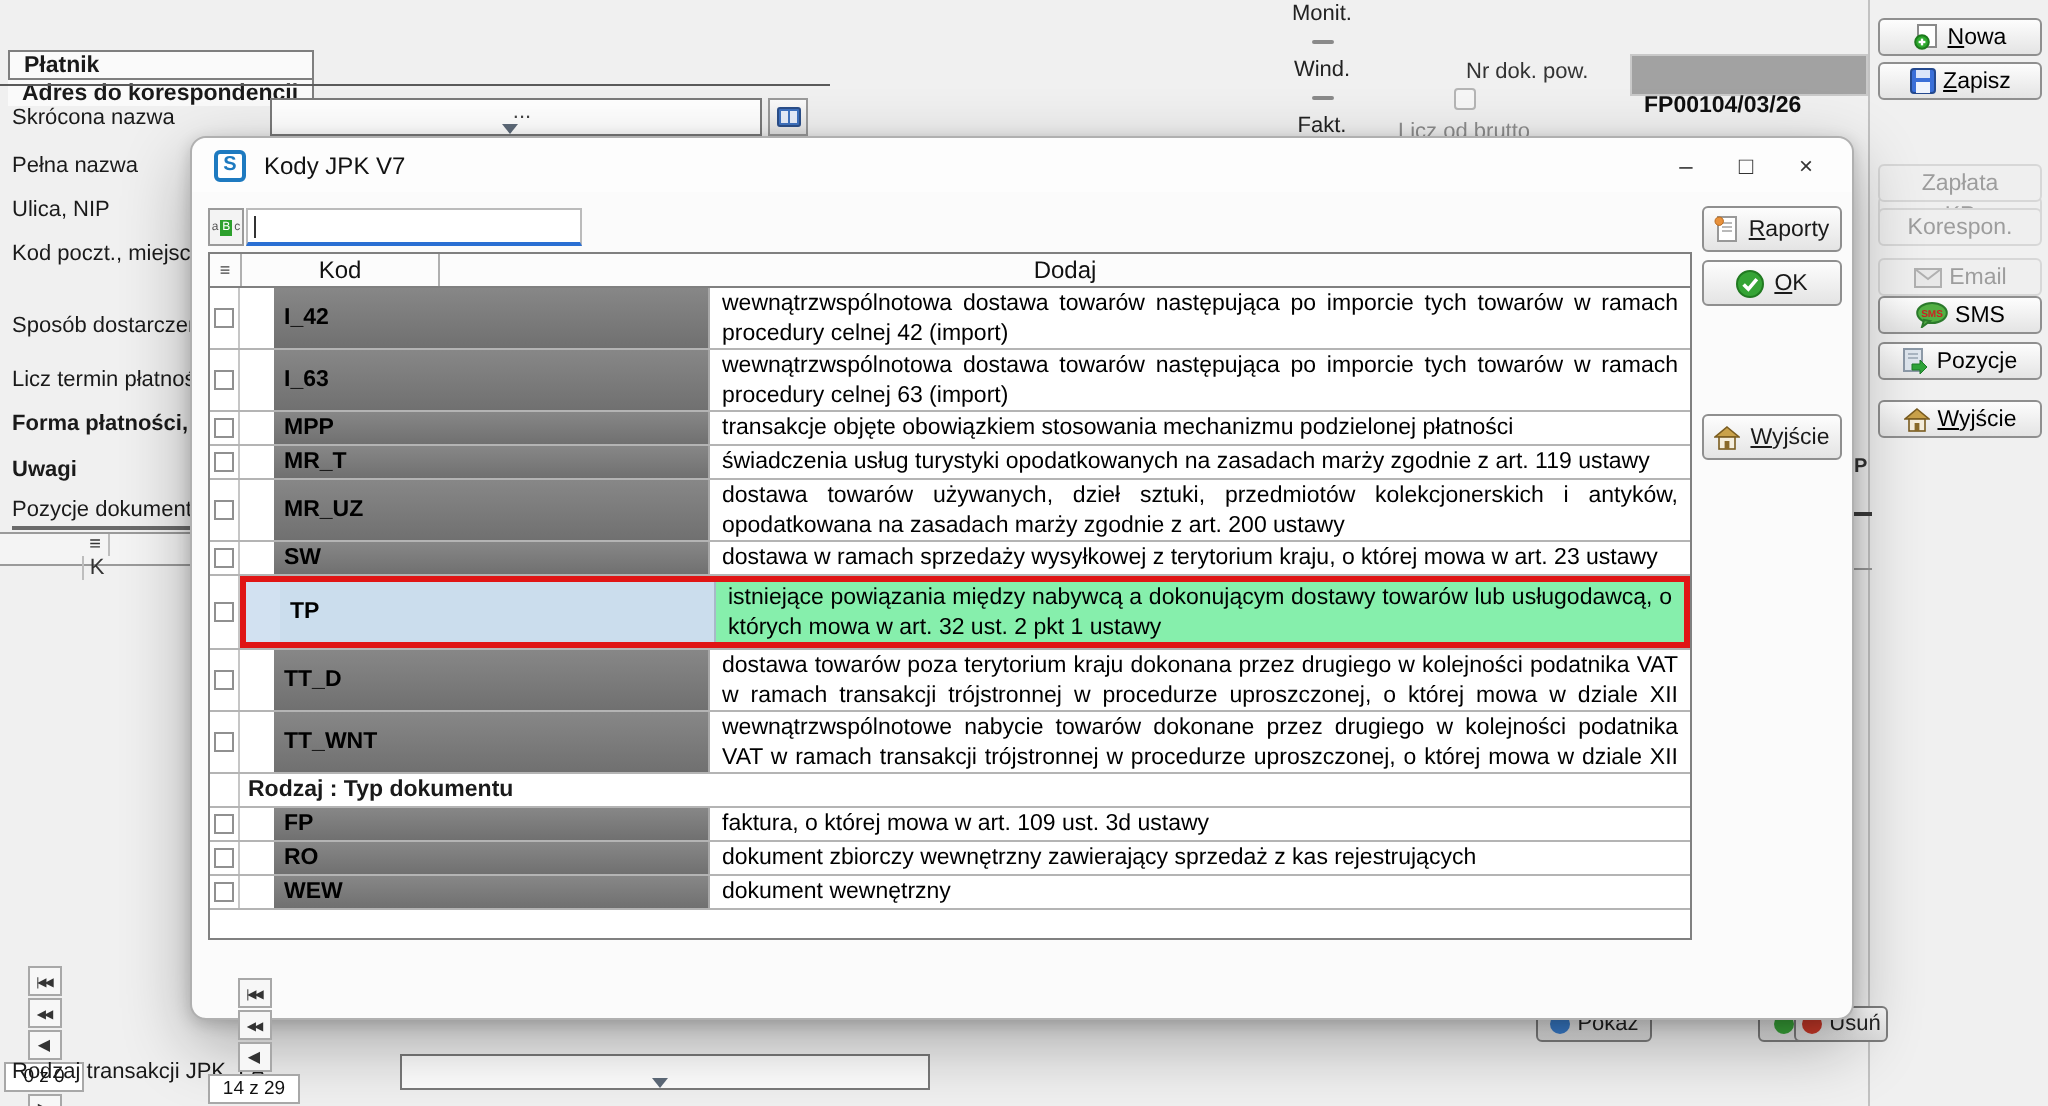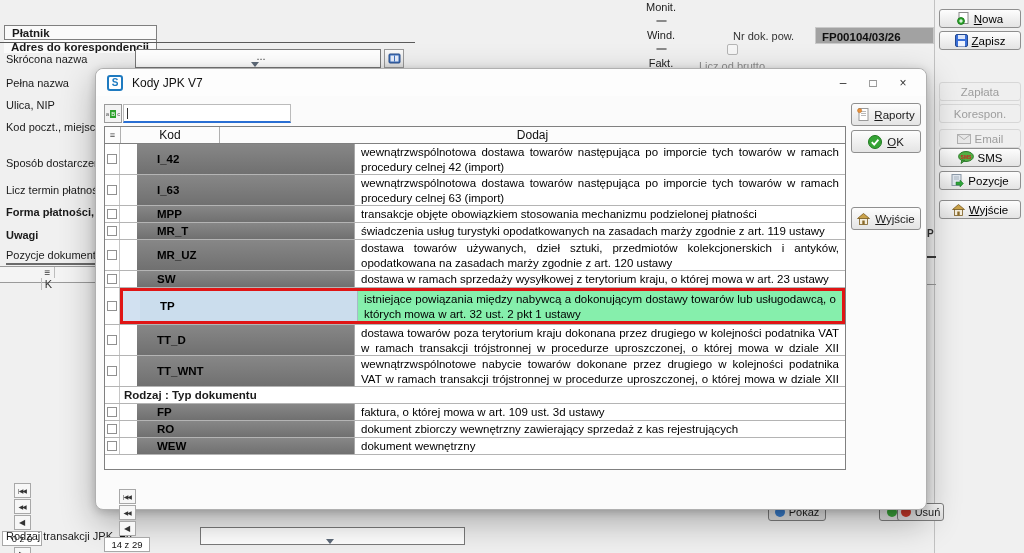--- a/index.html
+++ b/index.html
@@ -28,21 +28,21 @@
   .gridstrip .mi { width:14px; text-align:center; border-right:1px solid #bdbdbd; }
   .gridstrip .gcell { flex:1; }
   .gridstrip .gk { border-left:1px solid #bdbdbd; padding:0 3px; font-size:11px; }
 
   .combo { background:#fff; border:1px solid #7a7a7a; display:flex; align-items:center; font-size:11px; color:#444; }
   .combo .val { flex:1; padding-left:6px; }
   .caret { width:0; height:0; border-left:4px solid transparent; border-right:4px solid transparent; border-top:5px solid #5f6b7a; margin-right:6px; }
   .bookbtn { left:384px; top:49px; width:20px; height:19px; background:linear-gradient(#fbfbfb,#e3e3e3); border:1px solid #9a9a9a; display:flex; align-items:center; justify-content:center; }
 
   .nrdok-label { left:733px; top:30px; font-size:11px; color:#333; }
-  .nrdok { left:815px; top:27px; width:119px; height:17px; background:#a2a2a2; border:1px solid #c9c9c9; font-weight:bold; font-size:11.5px; color:#101010; padding:3px 0 0 6px; }
+  .nrdok { left:815px; top:27px; width:119px; height:17px; background:#a2a2a2; border:1px solid #c9c9c9; font-weight:bold; font-size:11.5px; color:#101010; padding:19px 0 0 6px; }
   .brutto { left:699px; top:44px; display:flex; align-items:center; gap:5px; font-size:11px; color:#8d8d8d; }
 
   .rightpanel { left:934px; top:0; width:90px; height:553px; border-left:1px solid #c2c2c2; background:#f0f0f0; }
   .btn { position:absolute; left:4px; width:82px; height:19px; display:flex; align-items:center; justify-content:center; gap:4px; background:linear-gradient(#fdfdfd,#e4e4e4); border:1px solid #8f8f8f; border-radius:3px; font-size:11.5px; color:#000; cursor:default; }
   .btn.disabled { background:#efefef; border-color:#d7d7d7; color:#9d9d9d; }
   .lbl { display:block; }
   .ul::first-letter { text-decoration:underline; }
 
   .navbar { display:flex; align-items:center; gap:1px; }
   .nbtn { width:17px; height:15px; border:1px solid #a8a8a8; background:#f7f7f7; display:flex; align-items:center; justify-content:center; font-size:6px; color:#333; letter-spacing:-1px; }
@@ -81,21 +81,21 @@
   .thead { display:flex; height:17px; border-bottom:1px solid #808080; background:#fcfcfc; font-size:12px; color:#111; }
   .th1 { width:15px; display:flex; align-items:center; justify-content:center; font-size:9px; color:#444; }
   .th2 { width:99px; border-left:1px solid #b0b0b0; display:flex; align-items:center; justify-content:center; }
   .th3 { flex:1; border-left:1px solid #b0b0b0; display:flex; align-items:center; justify-content:center; }
 
   .trow { display:flex; border-bottom:1px solid #b4b4b4; }
   .h17 { height:17px; } .h31 { height:31px; } .h37 { height:37px; }
   .cbc { width:15px; border-right:1px solid #c6c6c6; display:flex; align-items:center; justify-content:center; background:#fff; }
   .rcb { width:10px; height:10px; border:1px solid #909090; background:#fff; }
   .ind { width:17px; background:#fff; }
-  .code { width:217px; background:linear-gradient(#878787,#707070); font-weight:bold; font-size:11.5px; color:#000; display:flex; align-items:center; padding-left:20px; }
+  .code { width:217px; background:linear-gradient(#878787,#707070); font-weight:bold; font-size:11.5px; color:#000; display:flex; align-items:center; padding-left:5px; }
   .desc { flex:1; border-left:1px solid #a8a8a8; font-size:11.5px; line-height:14.5px; padding:1px 6px 0 6px; text-align:justify; color:#000; overflow:hidden; }
   .desc.center1 { display:flex; align-items:center; padding-top:0; text-align:left; }
 
   .selwrap { flex:1; display:flex; border:3px solid #e01515; }
   .selwrap .ind { background:#d2e1f1; }
   .selwrap .code { background:#cbdded; }
   .selwrap .desc { background:#86efac; border-left:1px solid #a8b8c8; }
 
   .grouprow { display:flex; height:17px; border-bottom:1px solid #b4b4b4; background:#fff; }
   .gh { flex:1; font-weight:bold; font-size:11.5px; display:flex; align-items:center; padding-left:4px; }
@@ -340,21 +340,21 @@
       <div class="ind"></div>
       <div class="code">MR_T</div>
       <div class="desc center1">świadczenia usług turystyki opodatkowanych na zasadach marży zgodnie z art. 119 ustawy</div>
     </div>
     <div class="trow h31">
       <div class="cbc">
           <span class="rcb"></span>
         </div>
       <div class="ind"></div>
       <div class="code">MR_UZ</div>
-      <div class="desc">dostawa towarów używanych, dzieł sztuki, przedmiotów kolekcjonerskich i antyków, opodatkowana na zasadach marży zgodnie z art. 120 ustawy</div>
+      <div class="desc">dostawa towarów używanych, dzieł sztuki, przedmiotów kolekcjonerskich i antyków, opodatkowana na zasadach marży zgodnie z art. 200 ustawy</div>
     </div>
     <div class="trow h17">
       <div class="cbc">
           <span class="rcb"></span>
         </div>
       <div class="ind"></div>
       <div class="code">SW</div>
       <div class="desc center1">dostawa w ramach sprzedaży wysyłkowej z terytorium kraju, o której mowa w art. 23 ustawy</div>
     </div>
 

